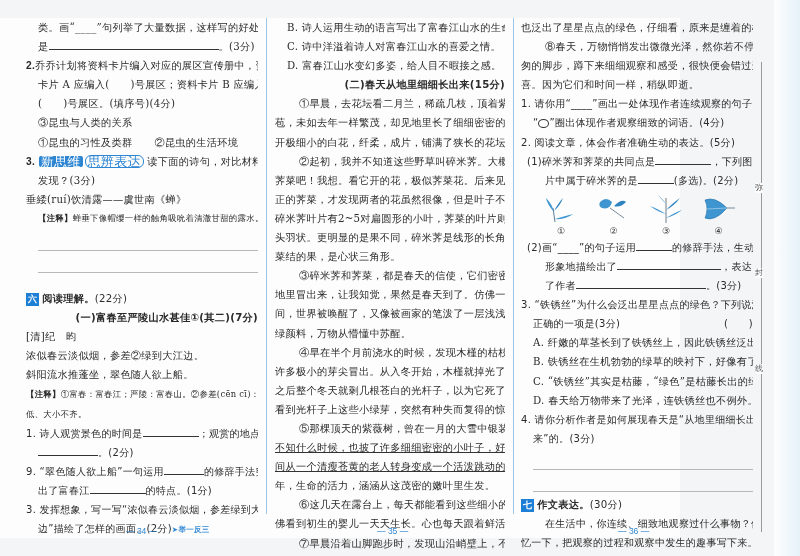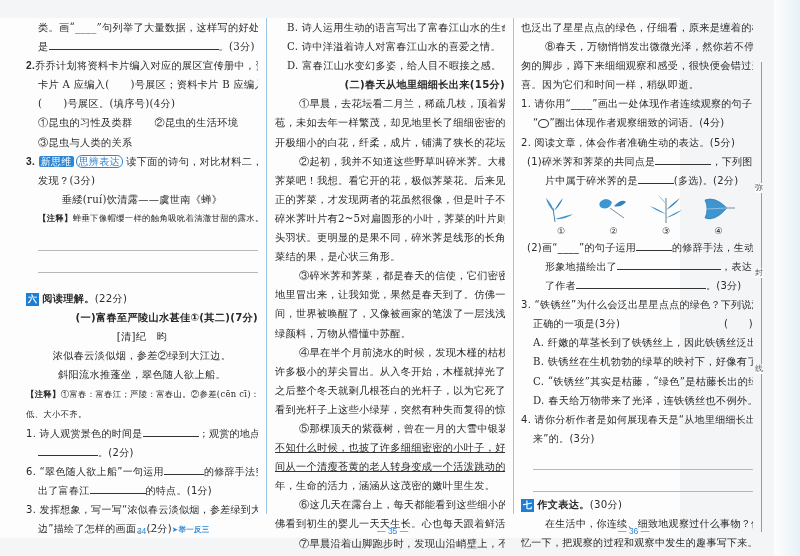--- a/index.html
+++ b/index.html
@@ -6,31 +6,31 @@
   html, body { width: 800px; height: 556px; overflow: hidden; background: #f4f5f6; }
   body { font-family: "DejaVu Serif", "Liberation Serif", serif; color: #2a2a2a; position: relative; }
   .spread { position: absolute; left: 0; top: 18px; width: 680px; height: 520px; background: #fdfdfd; }
   .col { position: absolute; top: 0; font-size: 10.2px; line-height: 19.1px; letter-spacing: 0.3px; }
   .col1 { left: 26px; width: 232px; }
   .col2 { left: 266px; width: 248px; padding: 0 8px; border-left: 1.5px solid #9cc7e8; border-right: 1.5px solid #9cc7e8; height: 496px; }
   .col3 { left: 521px; width: 232px; }
   .ln { white-space: nowrap; overflow: hidden; }
   .ind { padding-left: 12px; }
   .ind2 { padding-left: 24px; }
-  .center { text-align: center; }
+  .center { }
   .q { font-family: "DejaVu Sans", "Liberation Sans", sans-serif; font-size: 10px; }
   .num { font-family: "Liberation Sans", sans-serif; font-weight: bold; }
   .blank { display: inline-block; border-bottom: 1px solid #333; height: 12px; vertical-align: baseline; }
   .ans-line { border-bottom: 1px solid #b7b7b7; height: 22px; margin-left: 12px; }
   .note { font-size: 8.4px; }
   .note b { font-family: Liberation Mono, monospace; }
   .sec { font-family: "DejaVu Sans", "Liberation Sans", sans-serif; font-weight: bold; font-size: 10.2px; }
   .sec-badge { display: inline-block; background: #1d7ed6; color: #fff; font-size: 9px; padding: 0 2px; line-height: 13px; margin-right: 3px; font-weight: bold; }
   .sub-title { font-family: "DejaVu Sans", sans-serif; font-weight: bold; text-align: right; }
-  .tag { display: inline-block; font-size: 10px; line-height: 11px; padding: 0 2px; border-radius: 2px; font-family: "DejaVu Sans", sans-serif; vertical-align: middle; }
+  .tag { display: inline-block; font-size: 13px; line-height: 11px; padding: 0 2px; border-radius: 2px; font-family: "DejaVu Sans", sans-serif; vertical-align: middle; }
   .tag1 { background: #2e86d3; color: #fff; }
   .tag2 { border: 1px solid #2e86d3; color: #2e86d3; border-radius: 6px; margin-left: 2px; }
   .link-tag { color: #2e86d3; font-size: 7.5px; font-family: "DejaVu Sans", sans-serif; font-weight: bold; }
   .ul { text-decoration: underline; text-decoration-color: #333; }
   .page-num { position: absolute; top: 526px; font-size: 8.5px; color: #2e86d3; font-family: "Liberation Sans", sans-serif; }
   .circle-glyph { display: inline-block; width: 11px; height: 9px; border: 1.2px solid #333; border-radius: 50%; vertical-align: middle; }
   .plants { display: flex; justify-content: space-around; margin: 4px 0 0 14px; width: 210px; }
   .plant { display: flex; flex-direction: column; align-items: center; }
   .plant svg { width: 36px; height: 30px; }
   .plant .cap { font-size: 9px; line-height: 14px; }
@@ -44,24 +44,24 @@
 <div class="spread">
 
   <div class="col col1">
     <div class="ln ind">类。画“____”句列举了大量数据，这样写的好处</div>
     <div class="ln ind">
       <span>是</span><span class="blank" style="width:170px"></span><span>。(3分)</span>
     </div>
     <div class="ln"><span class="num">2.</span><span>乔乔计划将资料卡片编入对应的展区宣传册中，资料</span></div>
     <div class="ln ind">卡片 A 应编入(　　)号展区；资料卡片 B 应编入</div>
     <div class="ln ind">(　　)号展区。(填序号)(4分)</div>
+    <div class="ln ind">③昆虫与人类的关系</div>
     <div class="ln ind">
       <span>①昆虫的习性及类群</span><span style="display:inline-block;width:22px"></span><span>②昆虫的生活环境</span>
     </div>
-    <div class="ln ind">③昆虫与人类的关系</div>
     <div class="ln">
       <span class="num">3.</span>
       <span class="tag tag1">新思维</span><span class="tag tag2">思辨表达</span>
       <span>读下面的诗句，对比材料二，你有什么</span>
     </div>
     <div class="ln ind">发现？(3分)</div>
     <div class="ln center">垂緌(ruí)饮清露——虞世南《蝉》</div>
     <div class="ln ind note"><b>【注释】</b><span>蝉垂下像帽缨一样的触角吸吮着清澈甘甜的露水。</span></div>
     <div class="ans-line"></div>
     <div class="ans-line"></div>
@@ -72,21 +72,21 @@
     <div class="ln center">[清]纪　昀</div>
     <div class="ln center">浓似春云淡似烟，参差②绿到大江边。</div>
     <div class="ln center">斜阳流水推蓬坐，翠色随人欲上船。</div>
     <div class="ln note"><b>【注释】</b><span>①富春：富春江；严陵：富春山。②参差(cēn cī)：长短、高</span></div>
     <div class="ln note">低、大小不齐。</div>
     <div class="ln q">
       <span>1. 诗人观赏景色的时间是</span><span class="blank" style="width:56px"></span><span>；观赏的地点是</span>
     </div>
     <div class="ln ind q"><span class="blank" style="width:60px"></span><span>。(2分)</span></div>
     <div class="ln q">
-      <span>6. “翠色随人欲上船”一句运用</span><span class="blank" style="width:40px"></span><span>的修辞手法突</span>
+      <span>9. “翠色随人欲上船”一句运用</span><span class="blank" style="width:40px"></span><span>的修辞手法突</span>
     </div>
     <div class="ln ind q"><span>出了富春江</span><span class="blank" style="width:56px"></span><span>的特点。(1分)</span></div>
     <div class="ln q">3. 发挥想象，写一写“浓似春云淡似烟，参差绿到大江</div>
     <div class="ln ind q"><span>边”描绘了怎样的画面。(2分)</span><span class="link-tag">➤举一反三</span></div>
     <div class="ans-line"></div>
     <div class="ans-line"></div>
 
   </div>
 
   <div class="col col2">

